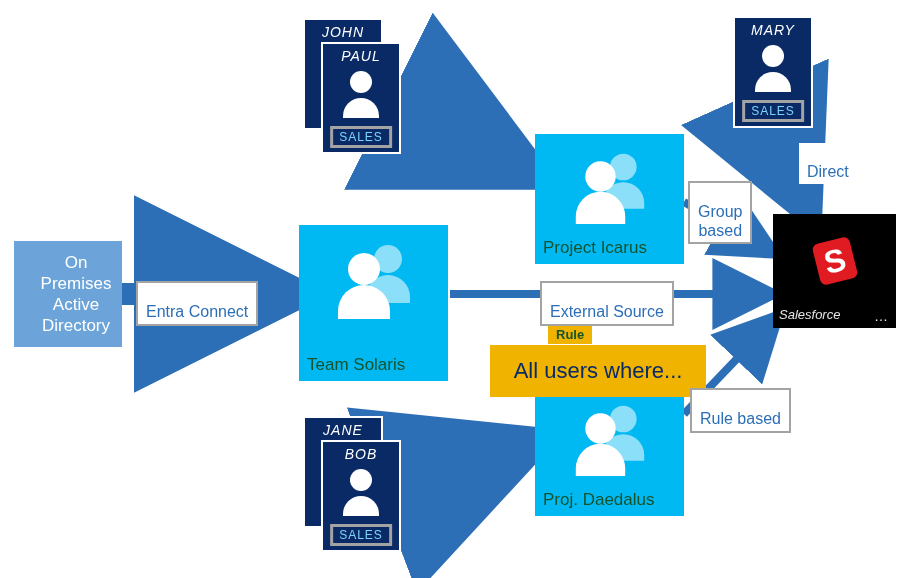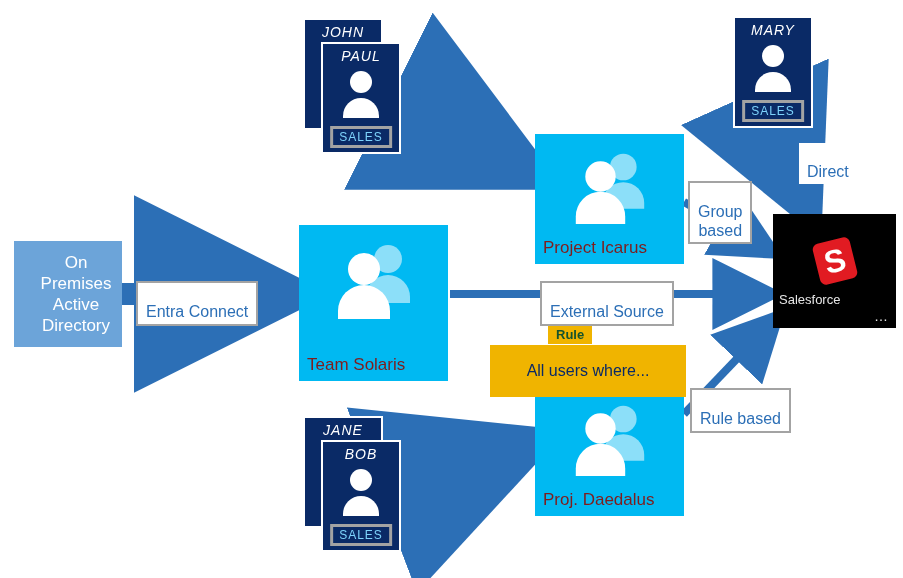--- a/index.html
+++ b/index.html
@@ -37,40 +37,40 @@
     color: #2c6fb6;
     font-size: 16px;
     padding: 2px 8px;
     text-align: center;
     white-space: pre-line;
     line-height: 1.15;
   }
   .rule-box {
     position: absolute;
     left: 490px; top: 345px;
-    width: 196px; height: 52px;
+    width: 216px; height: 52px;
     background: #f0b400;
     color: #0a2a66;
     display: flex; align-items: center; justify-content: center;
-    font-size: 16px;
+    font-size: 22px;
   }
   .rule-tag {
     position: absolute;
     left: 548px; top: 325px;
     background: #f0b400;
     color: #14532d;
     font-size: 13px;
     font-weight: 600;
     padding: 2px 8px;
   }
   .group-tile {
     position: absolute;
     width: 149px; height: 130px;
     background: #00b9f2;
-    color: #7f1d1d;
+    color: #14532d;
   }
   .group-tile.high { height: 156px; }
   .group-tile .caption {
     position: absolute;
     left: 8px; bottom: 6px;
     font-size: 17px;
     font-weight: 400;
   }
   .group-icon {
     position: absolute;
@@ -110,22 +110,23 @@
   }
   .app-tile {
     position: absolute;
     left: 773px; top: 214px;
     width: 123px; height: 114px;
     background: #000;
     color: #e6e6e6;
   }
   .app-tile .caption {
     position: absolute;
-    left: 6px; bottom: 21px;
+    left: 6px; bottom: 6px;
     font-size: 13px;
+    font-style: italic;
   }
   .app-tile .dots {
     position: absolute;
     right: 6px; bottom: 4px;
     color: #e6e6e6;
     font-size: 14px;
     letter-spacing: 2px;
   }
   .app-tile .glyph {
     position: absolute;

